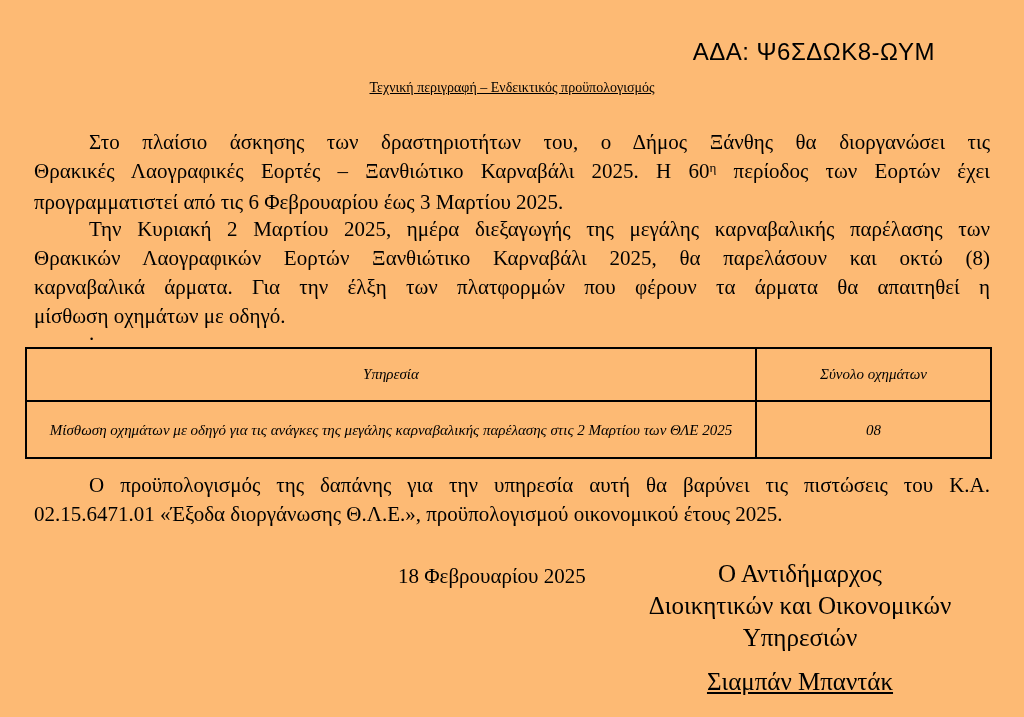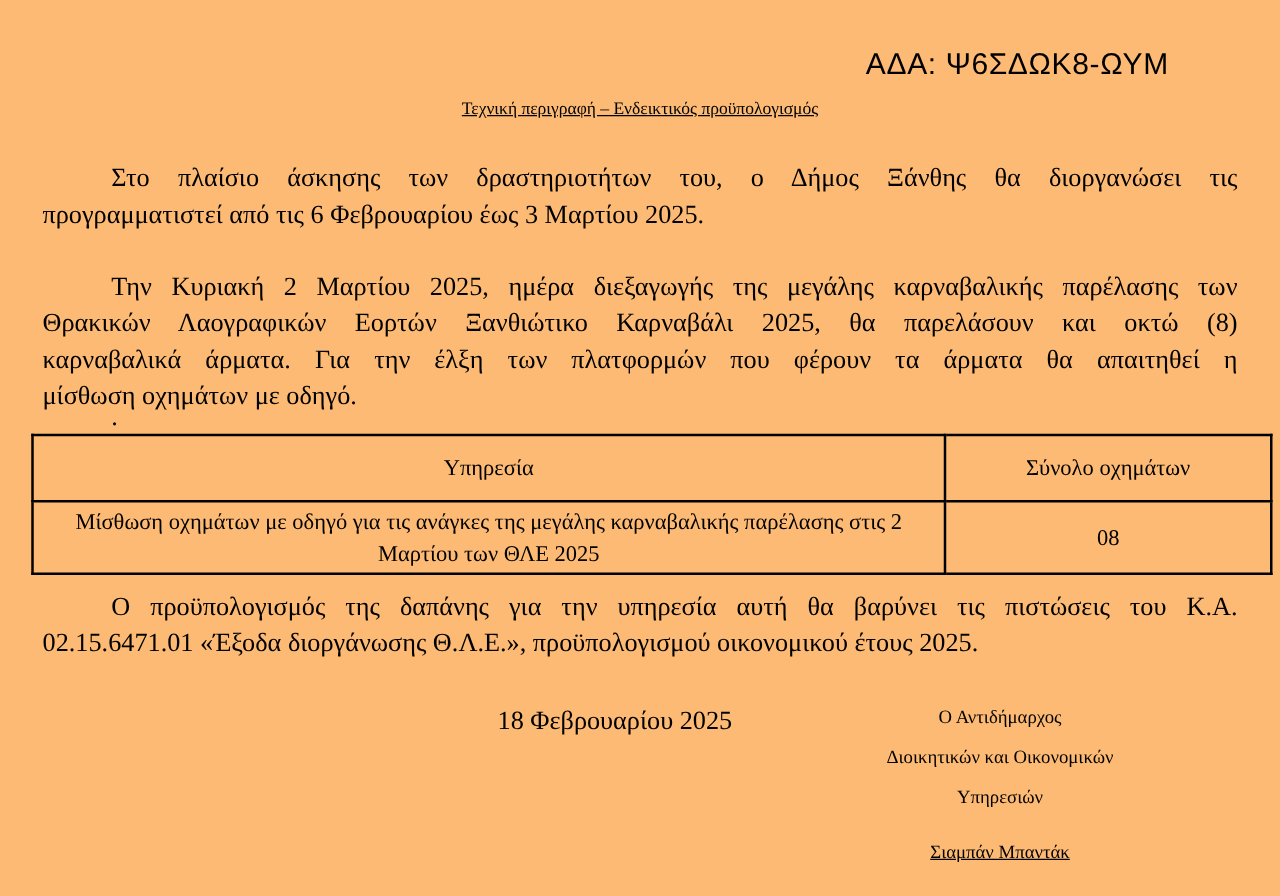--- a/index.html
+++ b/index.html
@@ -23,43 +23,45 @@
   .p2 { top:215px; }
   .stray { top:320px; line-height:26px; }
   .p3 { top:471px; }
   .jline { text-align:justify; text-align-last:justify; }
   .lastline { text-align:center; text-align-last:left; }
   .indent { text-indent:55px; }
   sup.ord { font-size:13px; vertical-align:baseline; position:relative; top:-0.45em; }
   table.svc {
     position:absolute; top:347px; left:25px; width:965px;
     border-collapse:collapse; table-layout:fixed;
-    font-size:18px;
+    font-size:15px;
+    font-style:italic;
   }
   table.svc td { border:2px solid #000000; text-align:center; vertical-align:middle; padding:2px 8px; }
   td.col-service { width:730px; }
-  td.col-total  { width:261px; }
+  td.col-total  { width:235px; }
   tr.hdr td { height:53px; }
   tr.datarow td { height:57px; line-height:26px; }
   .date-line { position:absolute; top:564px; left:398px; font-size:21px; white-space:nowrap; }
-  .sig-block { position:absolute; top:558px; left:620px; width:360px; text-align:center; font-size:15px; line-height:32px; }
+  .sig-block { position:absolute; top:558px; left:620px; width:360px; text-align:center; font-size:25px; line-height:32px; }
   .sig-name { margin-top:12px; white-space:nowrap;text-decoration:underline; }
   .distribution { position:absolute; top:619px; left:80px; font-size:21px; font-style:italic; white-space:nowrap; }
 </style>
 </head>
 <body>
 
 <div class="page">
 
   <div class="ada">ΑΔΑ: Ψ6ΣΔΩΚ8-ΩΥΜ</div>
 
   <div class="doc-title">Τεχνική περιγραφή – Ενδεικτικός προϋπολογισμός</div>
 
   <div class="para p1">
     <div class="jline indent">Στο πλαίσιο άσκησης των δραστηριοτήτων του, ο Δήμος Ξάνθης θα διοργανώσει τις</div>
+    <div class="jline"><span>Θρακικές Λαογραφικές Εορτές – Ξανθιώτικο Καρναβάλι 2025. Η 60</span><sup class="ord">η</sup><span> περίοδος των Εορτών έχει</span></div>
     <div class="lastline">προγραμματιστεί από τις 6 Φεβρουαρίου έως 3 Μαρτίου 2025.</div>
   </div>
 
   <div class="para p2">
     <div class="jline indent">Την Κυριακή 2 Μαρτίου 2025, ημέρα διεξαγωγής της μεγάλης καρναβαλικής παρέλασης των</div>
     <div class="jline">Θρακικών Λαογραφικών Εορτών Ξανθιώτικο Καρναβάλι 2025, θα παρελάσουν και οκτώ (8)</div>
     <div class="jline">καρναβαλικά άρματα. Για την έλξη των πλατφορμών που φέρουν τα άρματα θα απαιτηθεί η</div>
     <div class="lastline">μίσθωση οχημάτων με οδηγό.</div>
   </div>
 

